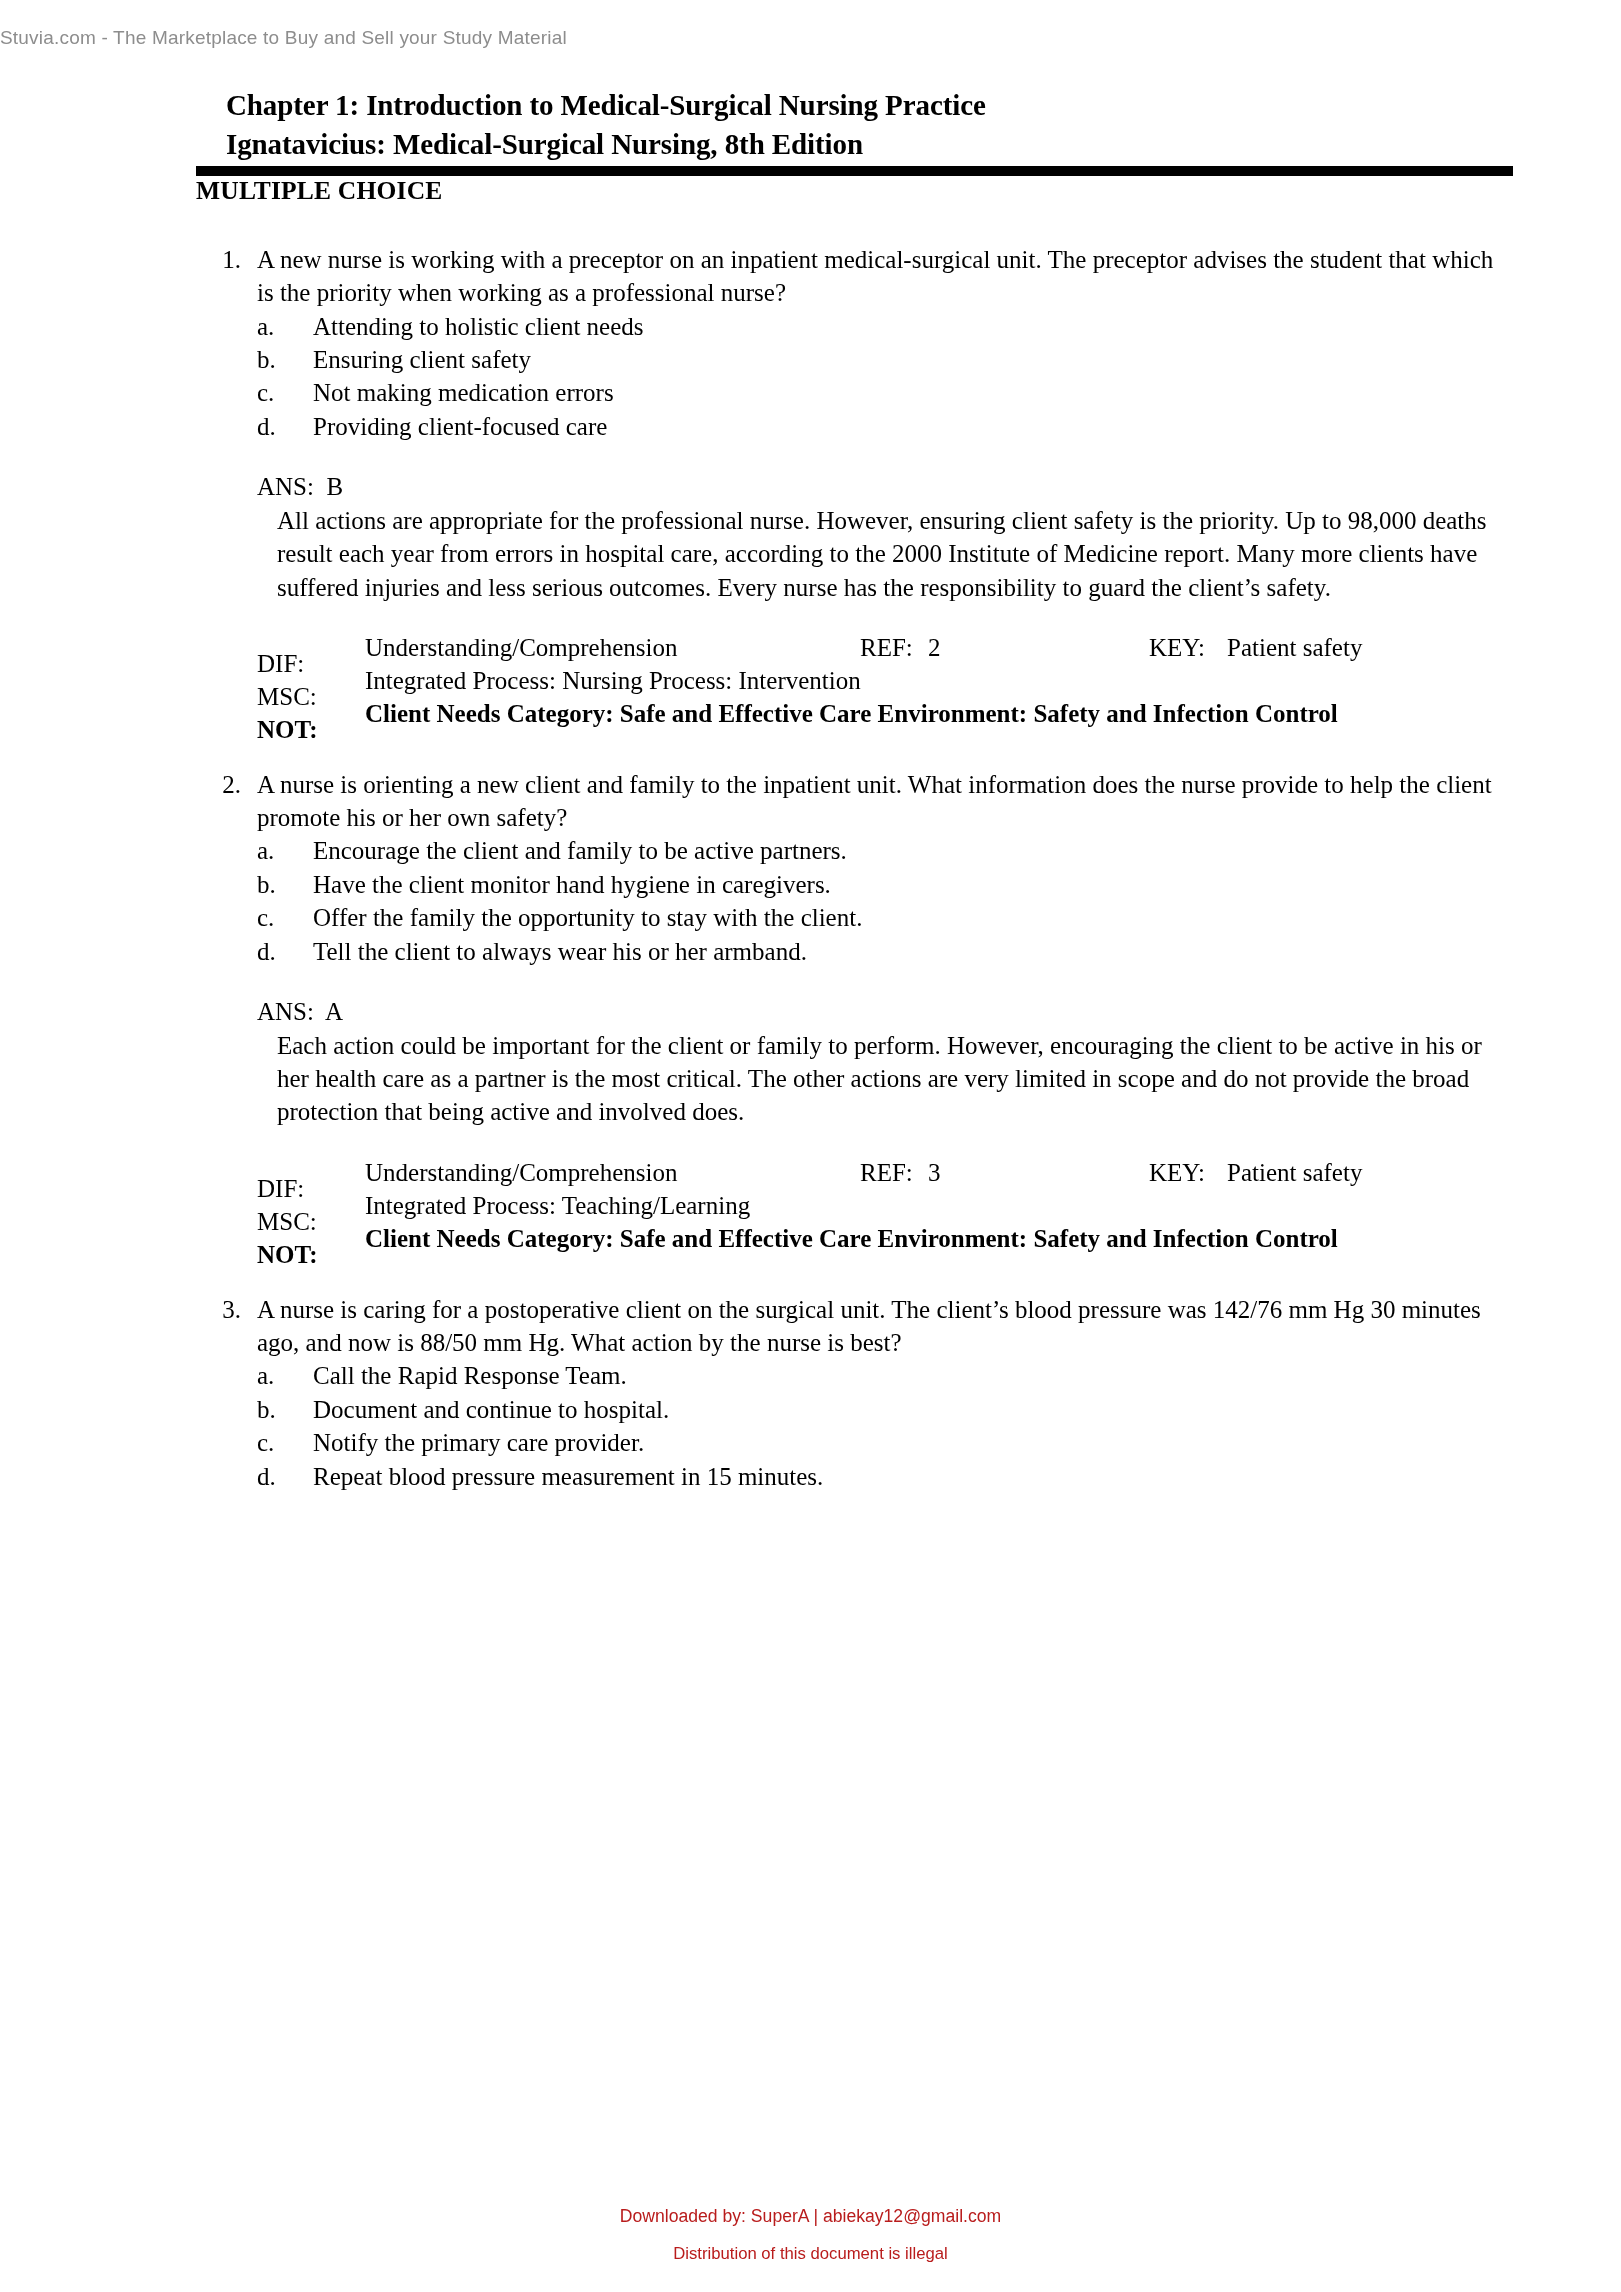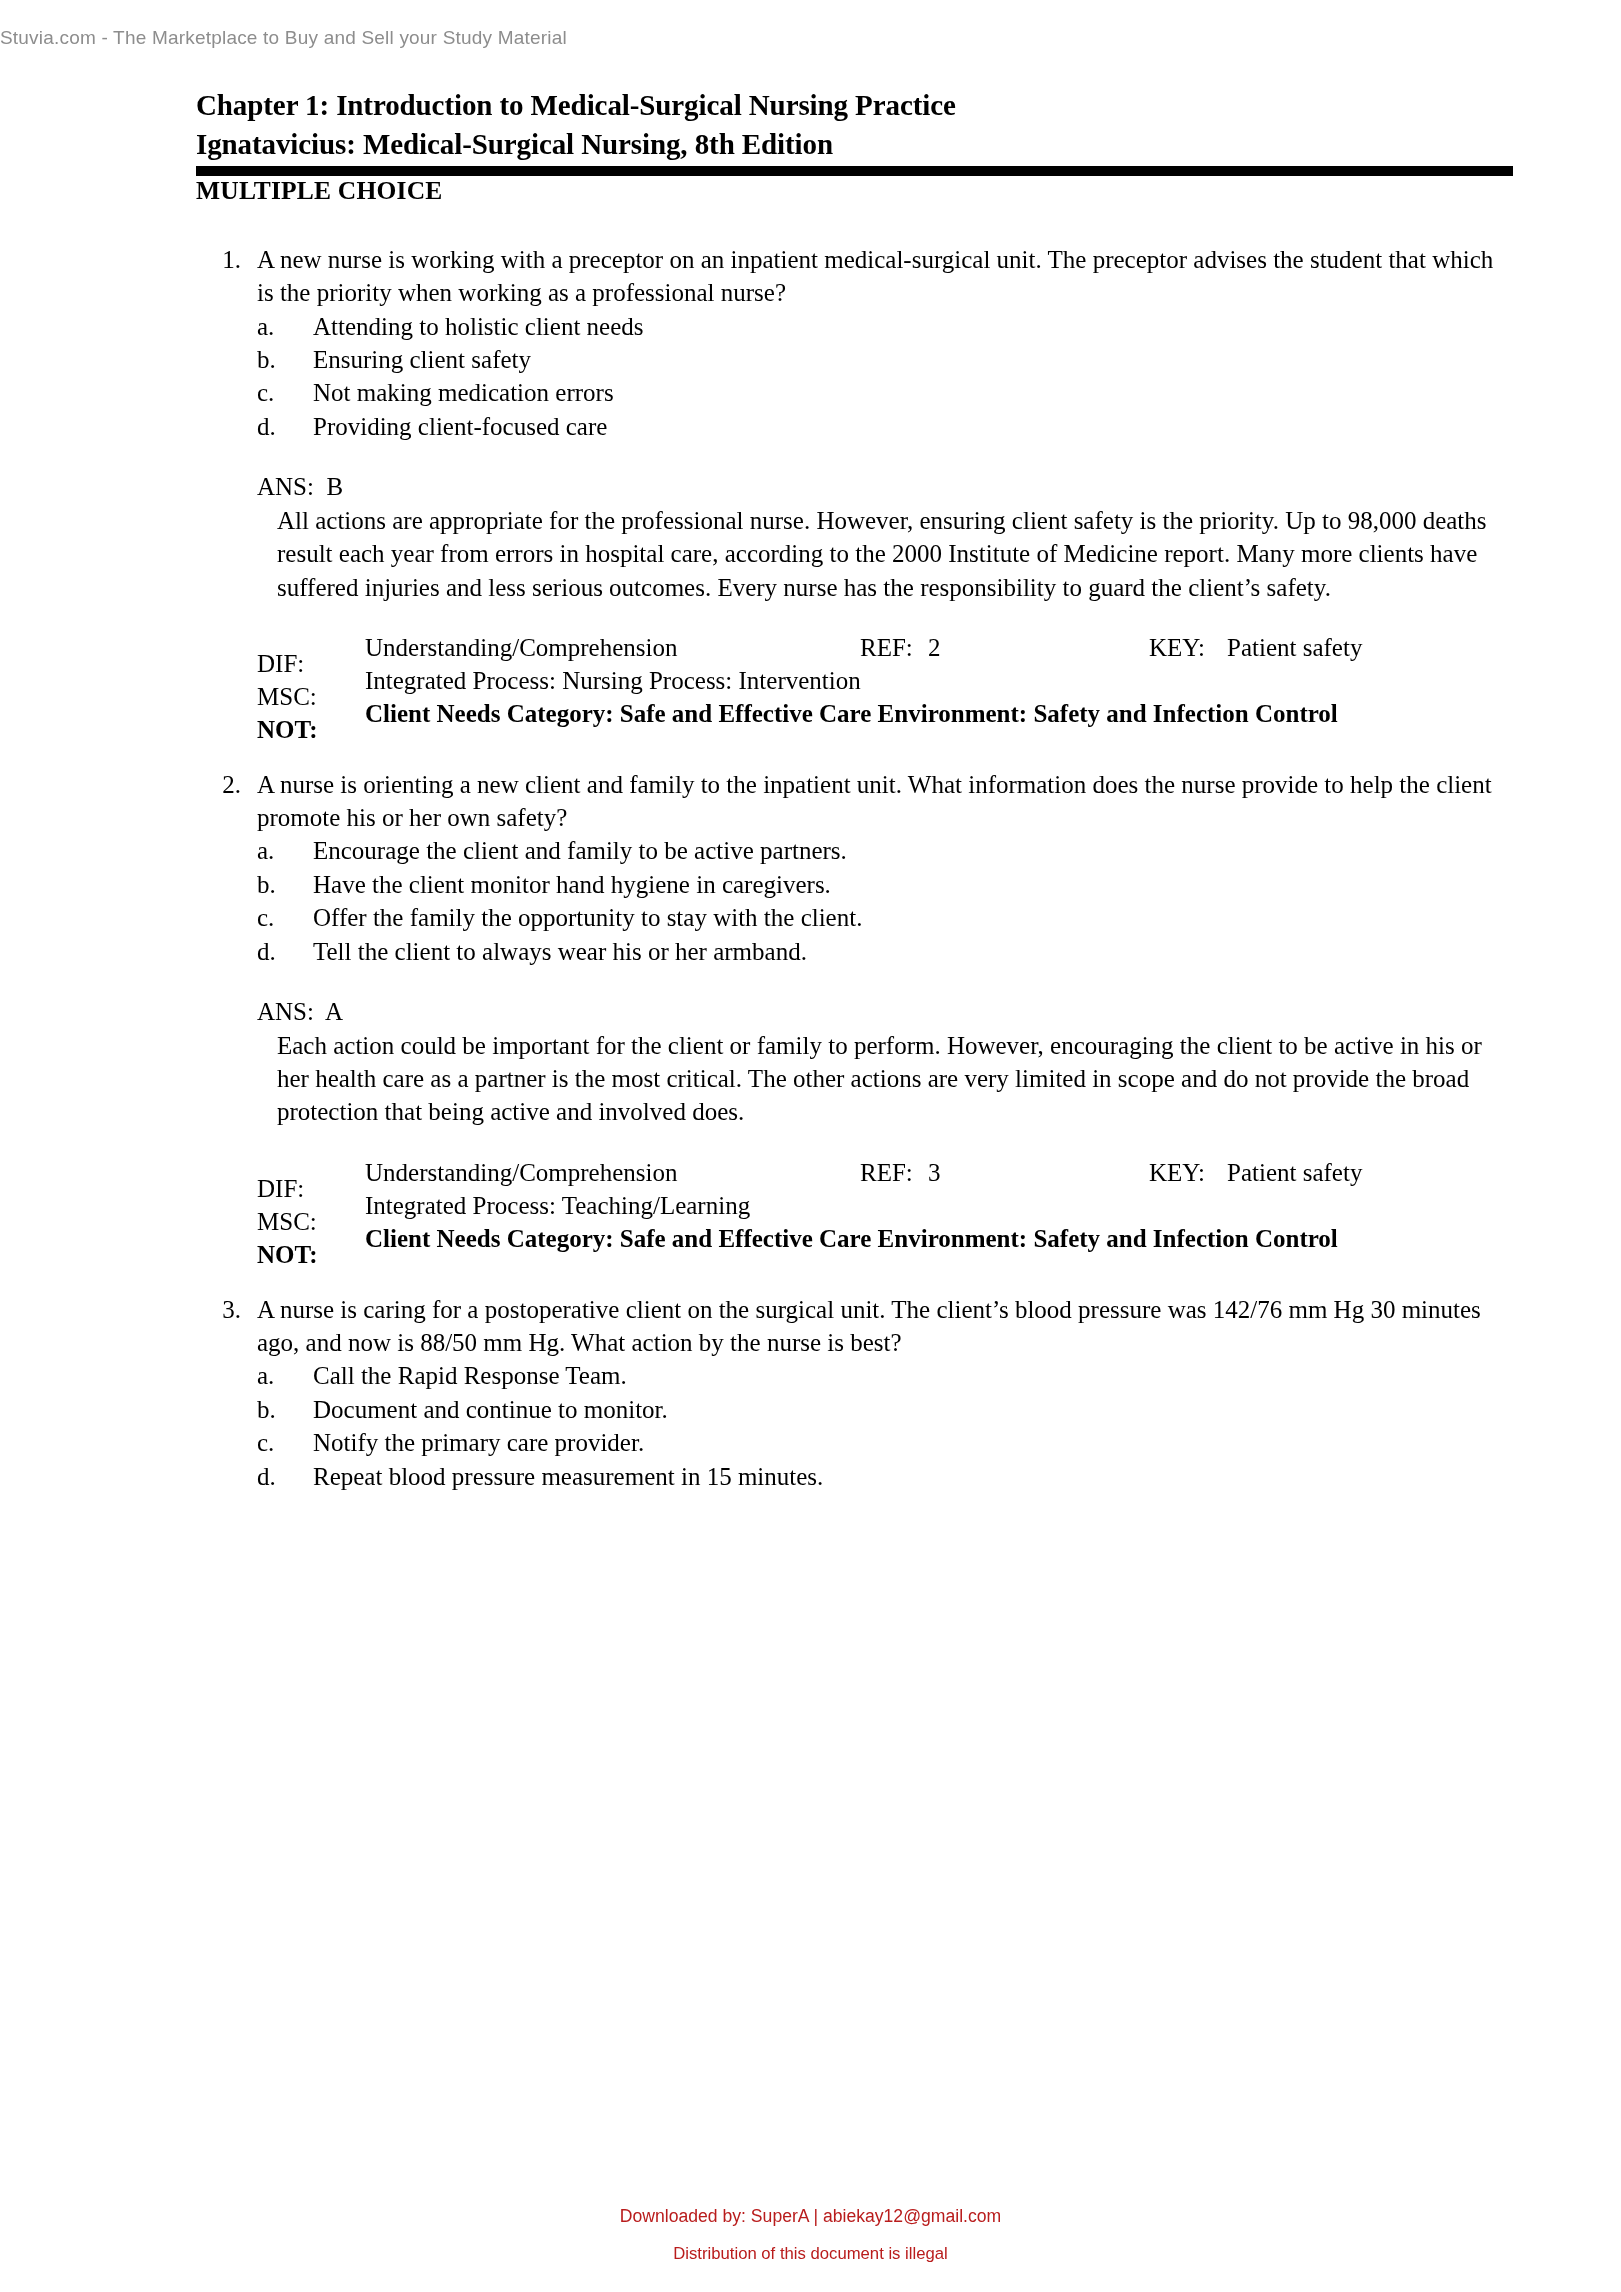--- a/index.html
+++ b/index.html
@@ -37,20 +37,21 @@
     left: 196px;
     top: 86px;
     width: 1318px;
   }
 
   .doc-title {
     font-size: 29px;
     font-weight: bold;
     line-height: 1.33;
     letter-spacing: -0.1px;
+    margin-left: 30px;
   }
   .doc-title .line { display: block; white-space: nowrap; }
 
   .title-rule {
     margin-top: 2.9px;
     height: 9.8px;
     background: #000000;
     width: 1317px;
   }
 
@@ -248,21 +249,21 @@
     <div class="question">
       <span class="q-number">3.</span>
       <div class="q-stem">A nurse is caring for a postoperative client on the surgical unit. The client’s blood pressure was 142/76 mm Hg 30 minutes ago, and now is 88/50 mm Hg. What action by the nurse is best?</div>
       <div class="options">
         <div class="option">
           <span class="opt-letter">a.</span>
           <span>Call the Rapid Response Team.</span>
         </div>
         <div class="option">
           <span class="opt-letter">b.</span>
-          <span>Document and continue to monitor.</span>
+          <span>Document and continue to hospital.</span>
         </div>
         <div class="option">
           <span class="opt-letter">c.</span>
           <span>Notify the primary care provider.</span>
         </div>
         <div class="option">
           <span class="opt-letter">d.</span>
           <span>Repeat blood pressure measurement in 15 minutes.</span>
         </div>
       </div>

